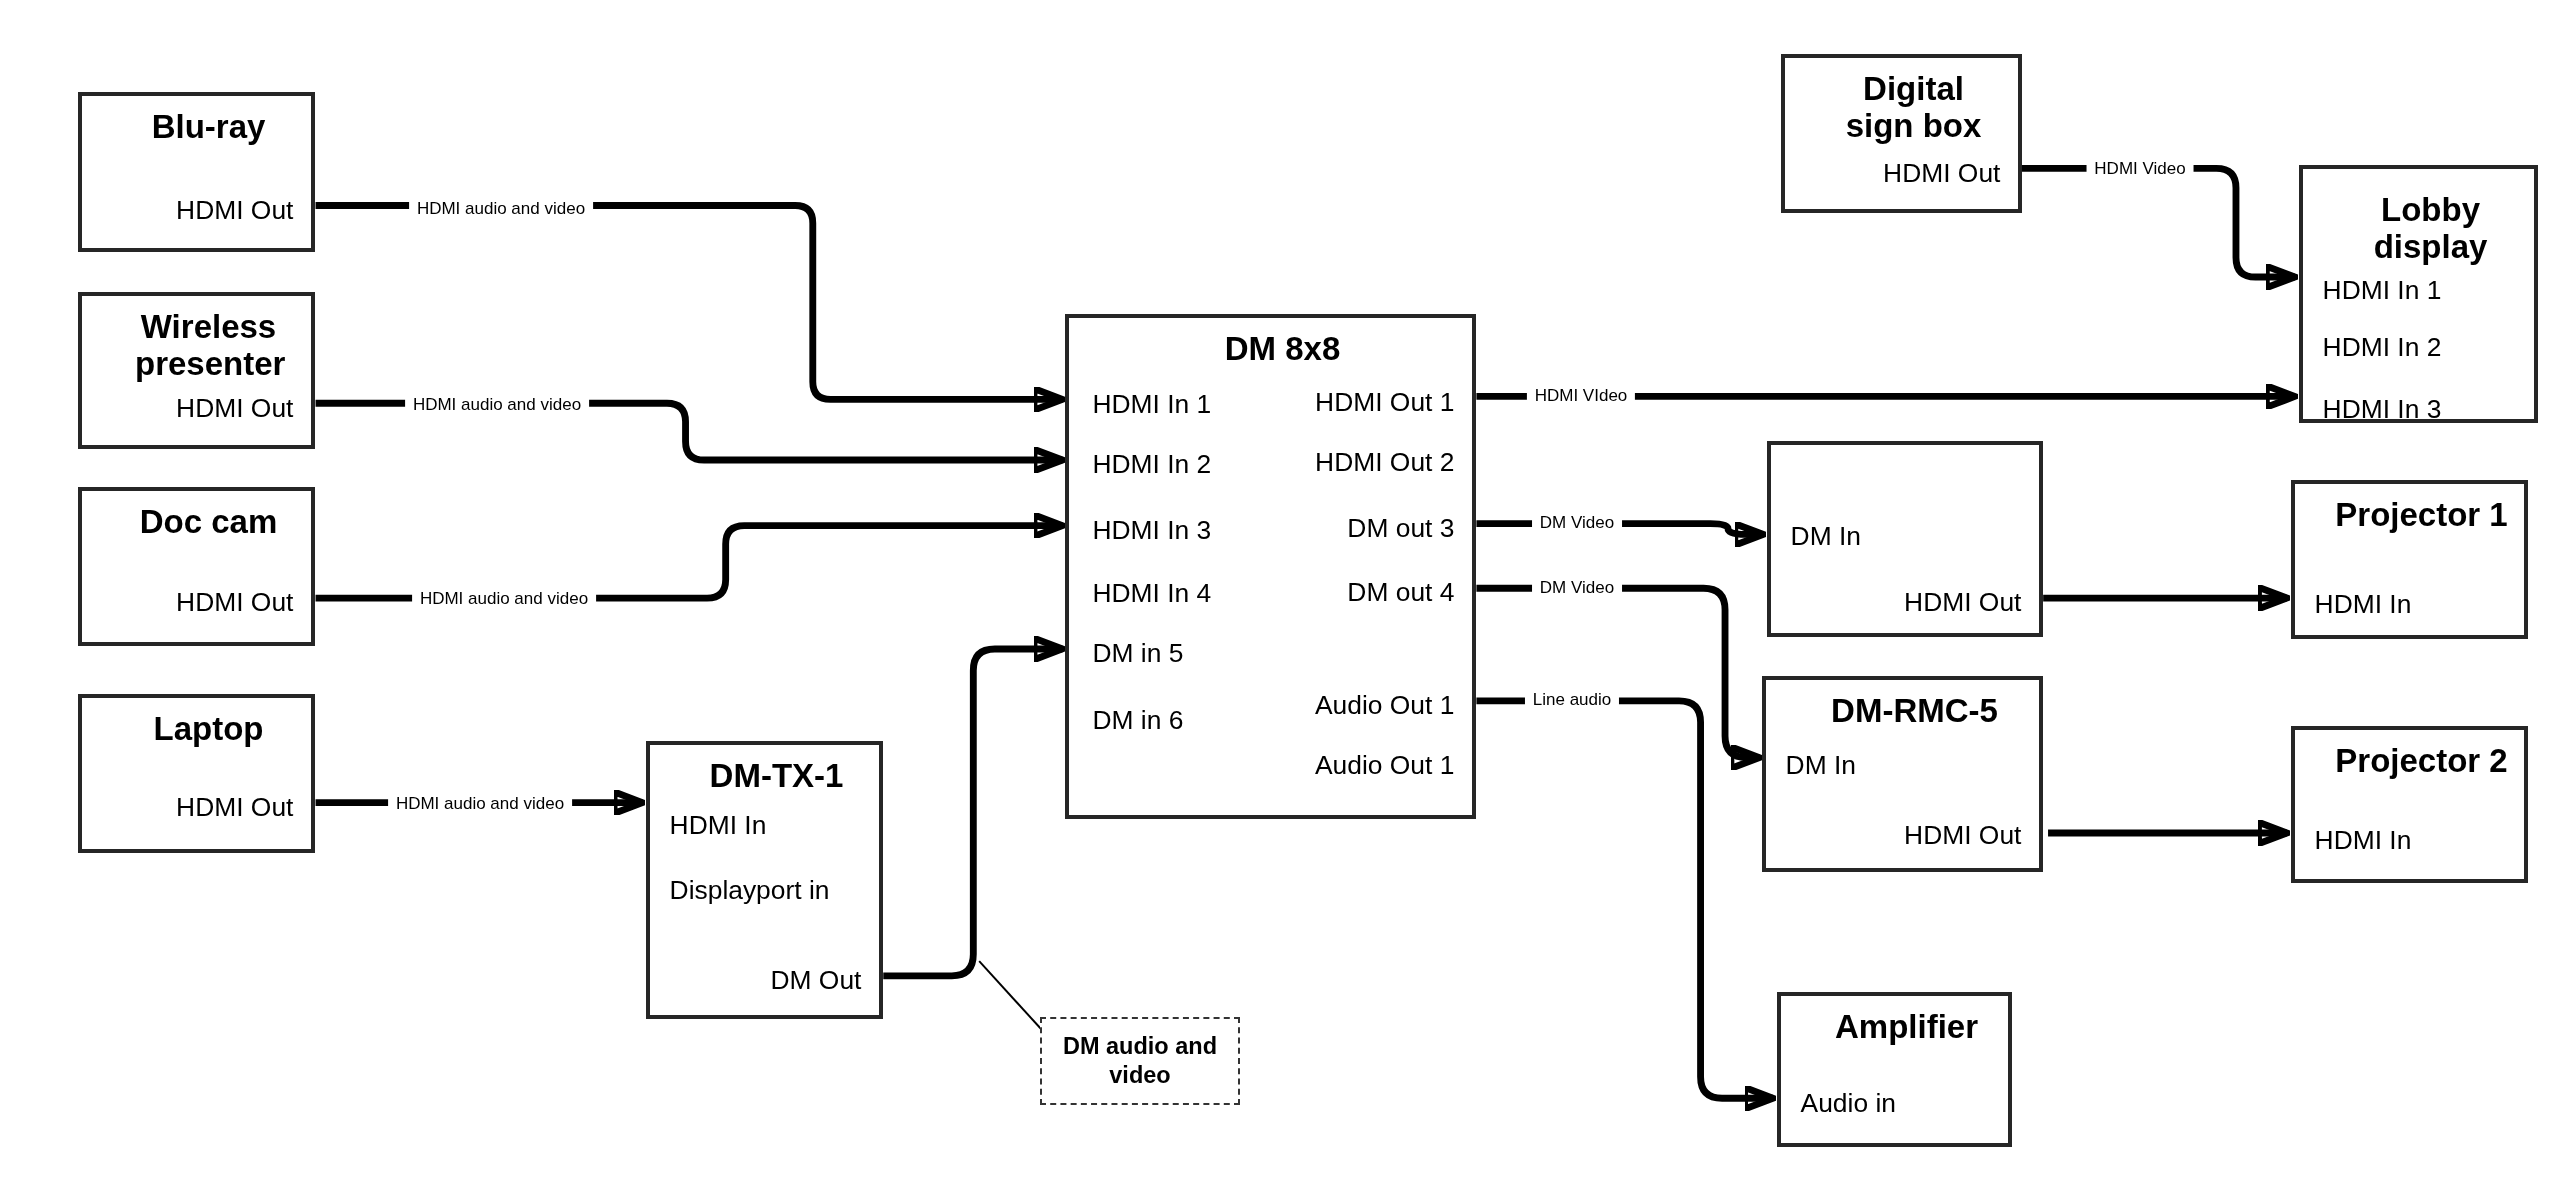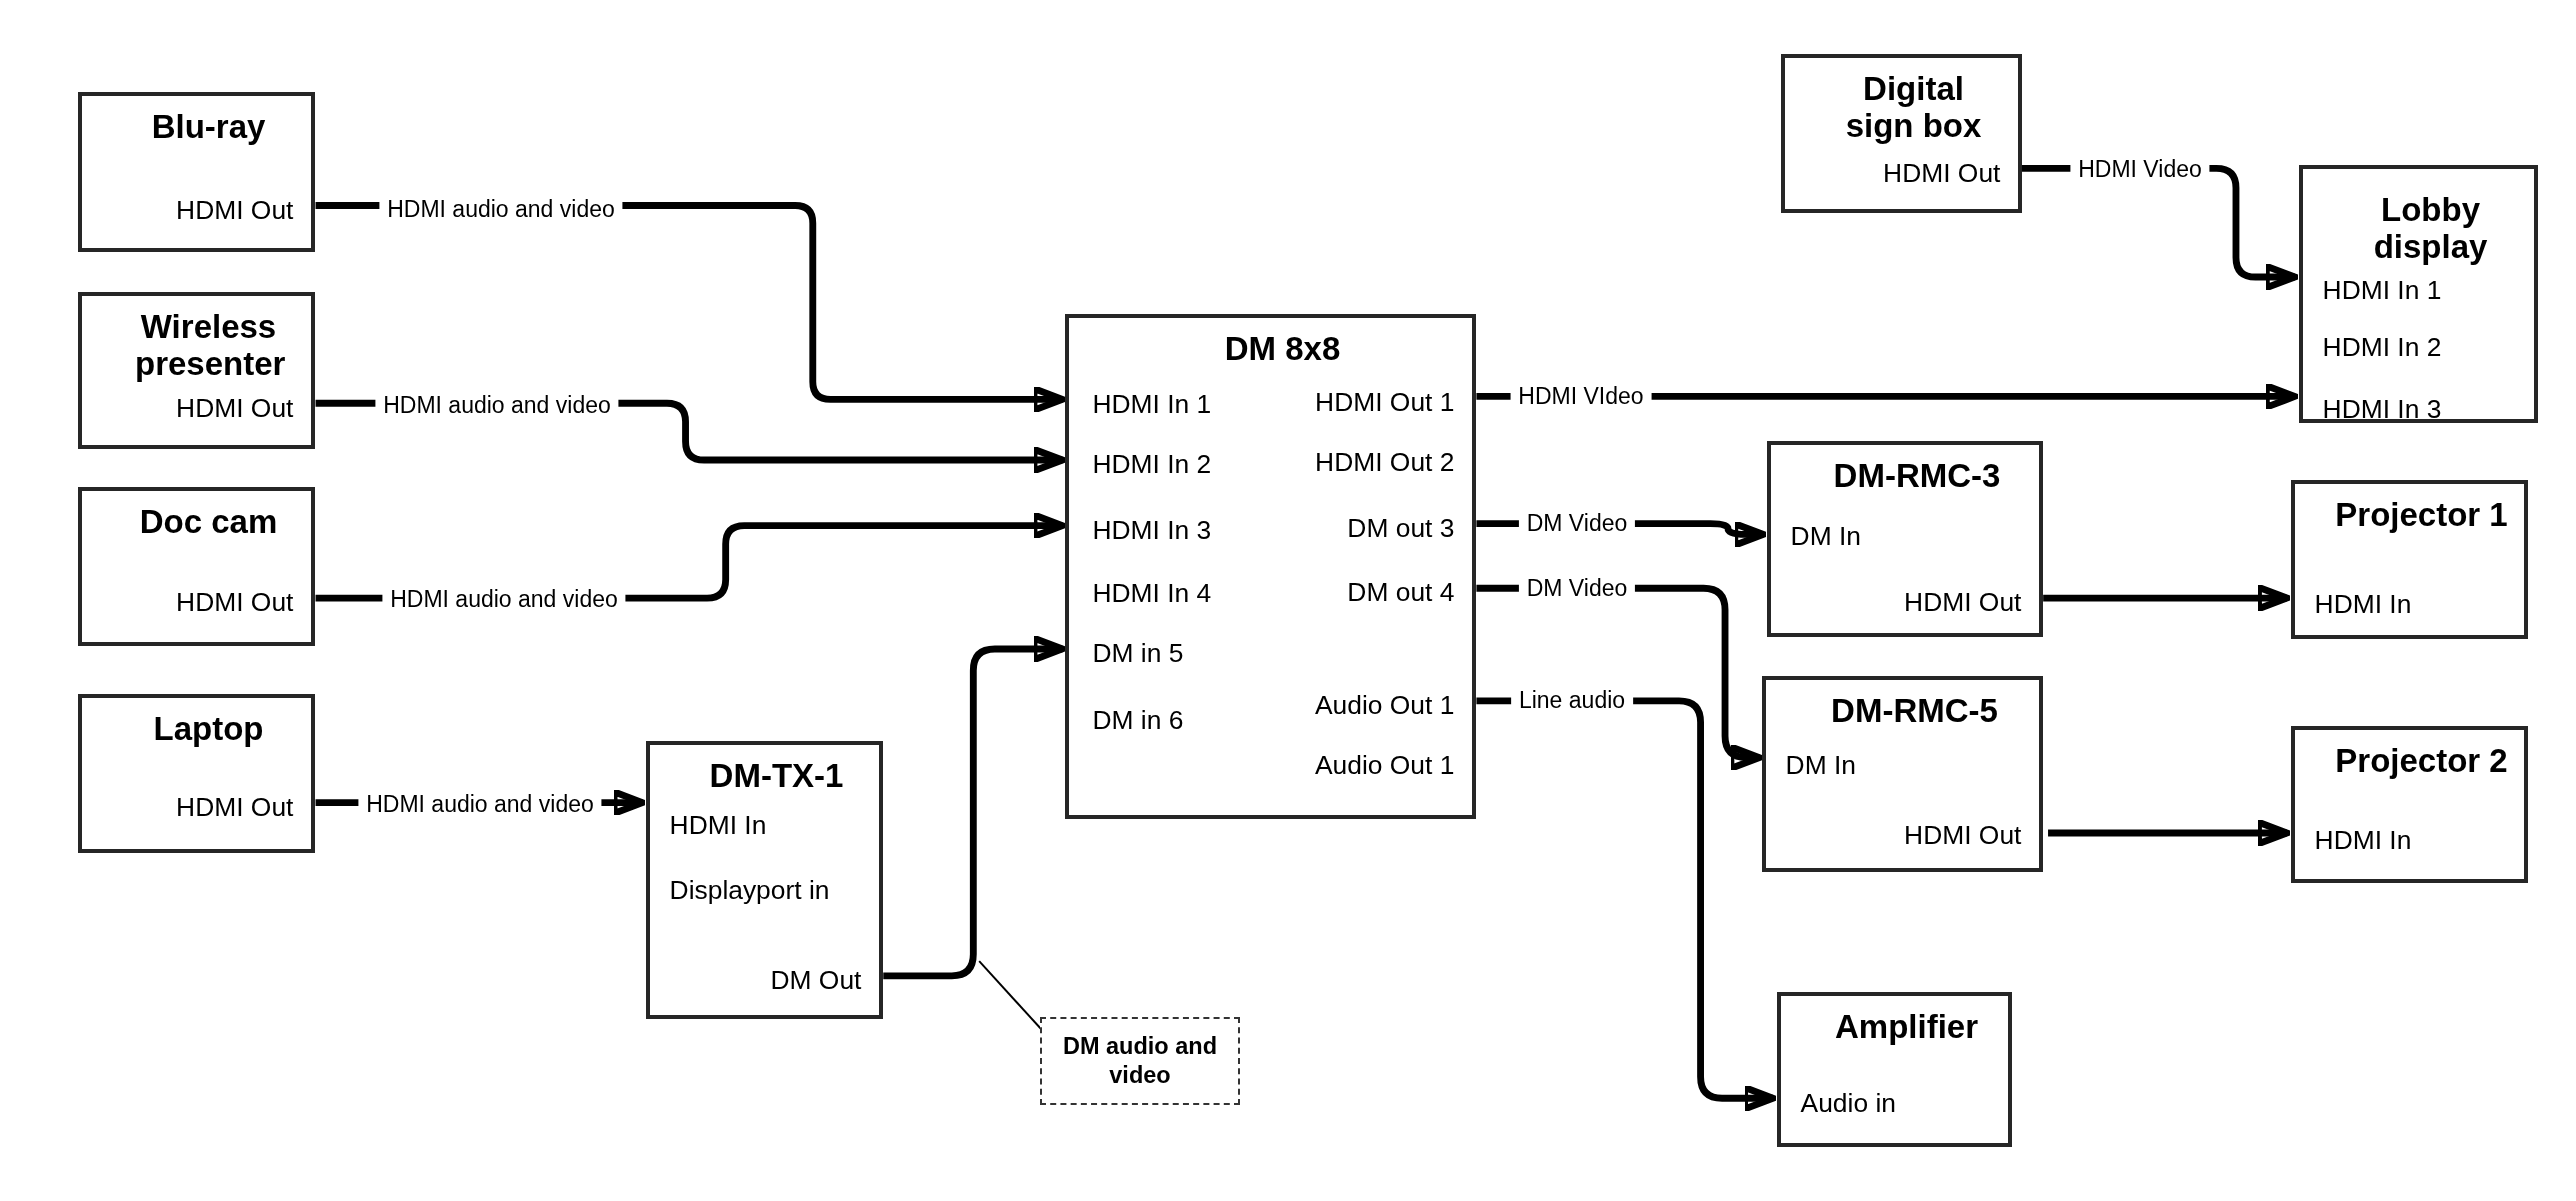--- a/index.html
+++ b/index.html
@@ -8,21 +8,21 @@
   .wires{position:absolute;left:0;top:0;}
   .wires path{stroke:#000;stroke-width:7;fill:none;}
   .wires path.thin{stroke-width:2;}
   .node{position:absolute;background:#fff;border:4.9px solid #262626;box-sizing:border-box;}
   .node .title{position:absolute;left:0;right:0;top:0;text-align:center;
                font-weight:bold;font-size:33px;line-height:37px;padding:11.7px 9.8px 0 9.8px;margin-left:24px;}
   .port{position:absolute;font-size:26.4px;line-height:32px;white-space:nowrap;}
   .pl{left:19.6px;}
   .pr{right:17.6px;text-align:right;}
   .elabel{position:absolute;transform:translate(-50%,-50%);background:#fff;
-          font-size:23px;line-height:30px;padding:2px 7.8px;white-space:nowrap;}
+          font-size:17px;line-height:30px;padding:2px 7.8px;white-space:nowrap;}
   .notebox{position:absolute;border:2px dashed #333;background:#fff;box-sizing:border-box;
            display:flex;align-items:center;justify-content:center;text-align:center;
            font-size:23.5px;line-height:29px;padding:5.9px 13.7px;font-weight:bold;}
 </style>
 </head>
 <body>
 
 <div class="canvas">
 
   <svg class="wires" width="2576" height="1201" viewBox="0 0 2631 1227">
@@ -95,21 +95,20 @@
   </div>
 
   <div class="node" style="left:2299px;top:165px;width:239px;height:258px">
     <div class="title" style="padding:21.5px 39px 0 39px">Lobby display</div>
     <div class="port pl" style="top:105px">HDMI In 1</div>
     <div class="port pl" style="top:162px">HDMI In 2</div>
     <div class="port pl" style="top:224px">HDMI In 3</div>
   </div>
 
   <div class="node" style="left:1767px;top:441px;width:276px;height:196px">
-    <div class="title">DM-RMC-3</div>
     <div class="port pl" style="top:75px">DM In</div>
     <div class="port pr" style="top:141px">HDMI Out</div>
   </div>
 
   <div class="node" style="left:2291px;top:480px;width:237px;height:159px">
     <div class="title">Projector 1</div>
     <div class="port pl" style="top:104px">HDMI In</div>
   </div>
 
   <div class="node" style="left:1762px;top:676px;width:281px;height:196px">

